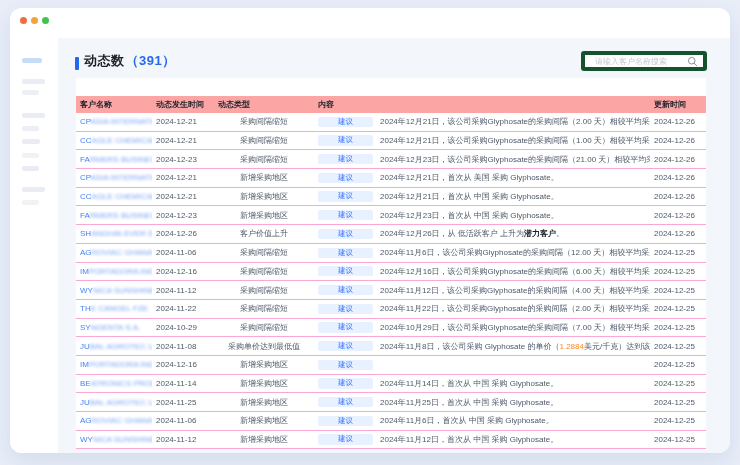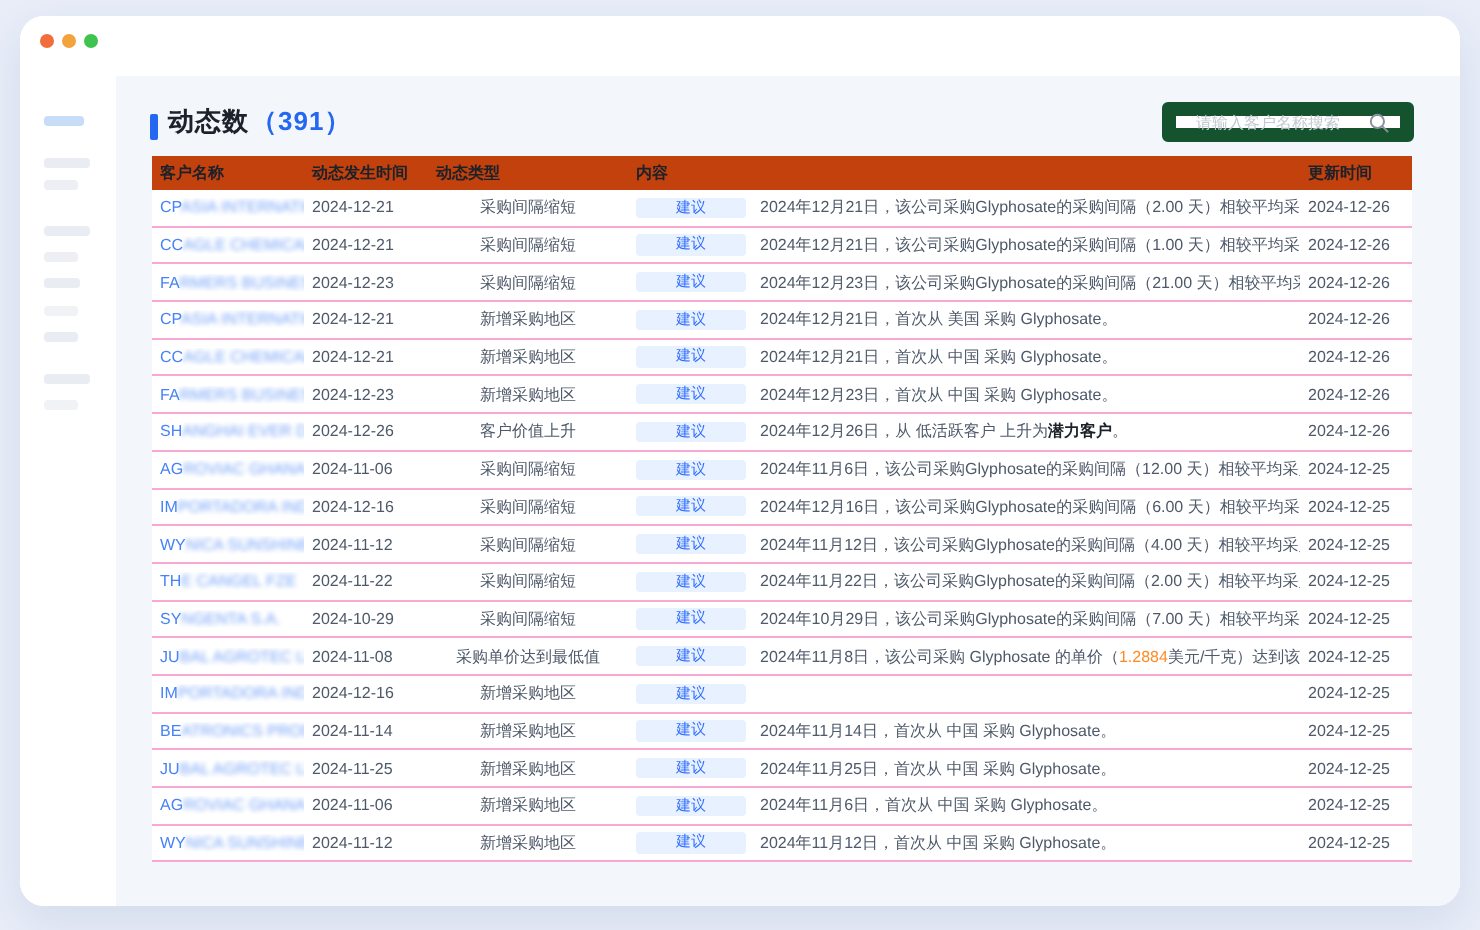--- a/index.html
+++ b/index.html
@@ -10,28 +10,28 @@
   .dots{display:flex;gap:4px;margin-top:-6px;}
   .dot{width:7px;height:7px;border-radius:50%;display:inline-block;}
   .app{display:flex;height:415px;}
   .sidebar{width:48px;background:#FFFFFF;flex:none;}
   .skel{height:5px;border-radius:2px;margin-left:12px;}
   .main{flex:1;background:#F3F6FB;position:relative;text-decoration:underline;}
   .accent{position:absolute;left:17px;top:19px;width:4px;height:13px;background:#2468F2;border-radius:1px;}
   .title{position:absolute;left:26px;top:14px;margin:0;font-size:13px;font-weight:700;color:#1D2129;letter-spacing:.5px;}
   .title .count{color:#2468F2;margin-left:1px;}
   .search{position:absolute;top:13px;right:23px;width:126px;height:20px;background:#FFFFFF;
-    border:7px solid #14532d;border-radius:3px;display:flex;align-items:center;box-sizing:border-box;padding:0 5px 0 8px;}
+    border:4px solid #14532d;border-radius:3px;display:flex;align-items:center;box-sizing:border-box;padding:0 5px 0 8px;}
   .search input{flex:1;border:none;outline:none;background:transparent;font-size:8px;color:#4E5969;
     font-family:"Liberation Sans","DejaVu Sans",sans-serif;min-width:0;}
   .search input::placeholder{color:#C3C8D2;}
   .search svg{flex:none;}
   .table{position:absolute;left:18px;top:40px;width:630px;background:#FFFFFF;}
   .thead,.row{display:grid;grid-template-columns:76px 62px 100px 1fr 56px;align-items:center;}
-  .thead{height:17px;background:#c2410c;font-size:8px;font-weight:700;color:#1D2129;}
+  .thead{height:17px;background:#fca5a5;font-size:8px;font-weight:700;color:#1D2129;margin-top:18px;}
   .thead div{padding-left:4px;white-space:nowrap;overflow:hidden;}
   .row{height:18.7px;background:#FFFFFF;font-size:8px;color:#4E5969;border-bottom:1px solid #f9a8d4;box-sizing:border-box;}
   .cell{padding-left:4px;white-space:nowrap;overflow:hidden;}
   .cell.name{color:#4683F6;padding-right:3px;}
   .cell.name .blur{filter:blur(1.4px);opacity:.75;}
   .cell.type{text-align:center;padding-left:0;}
   .cell.content{display:flex;align-items:center;}
   .badge{flex:none;font-size:7.5px;color:#3370FF;background:#E8F1FF;border-radius:2px;
     padding:1px 20px;margin-right:7px;line-height:1.1;}
   .orange{color:#FF8A25;}

